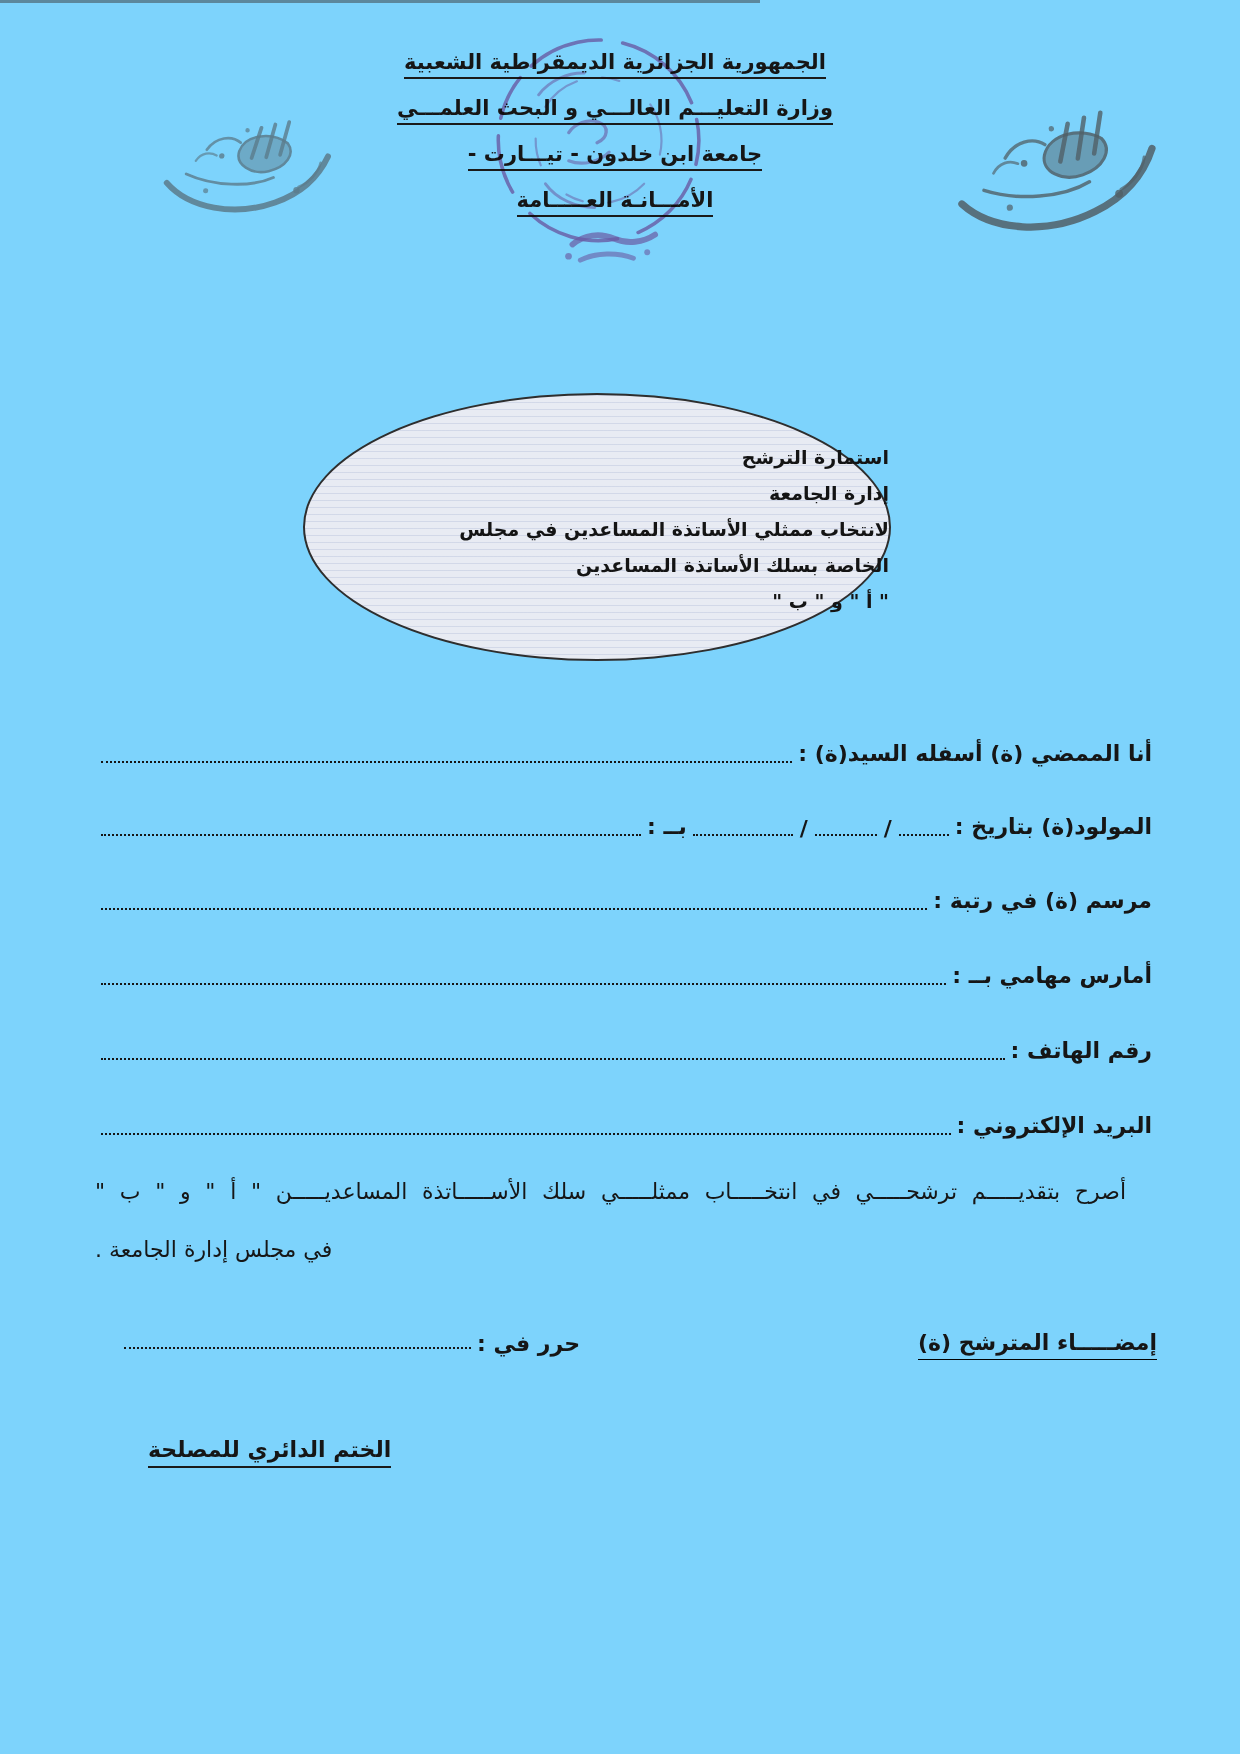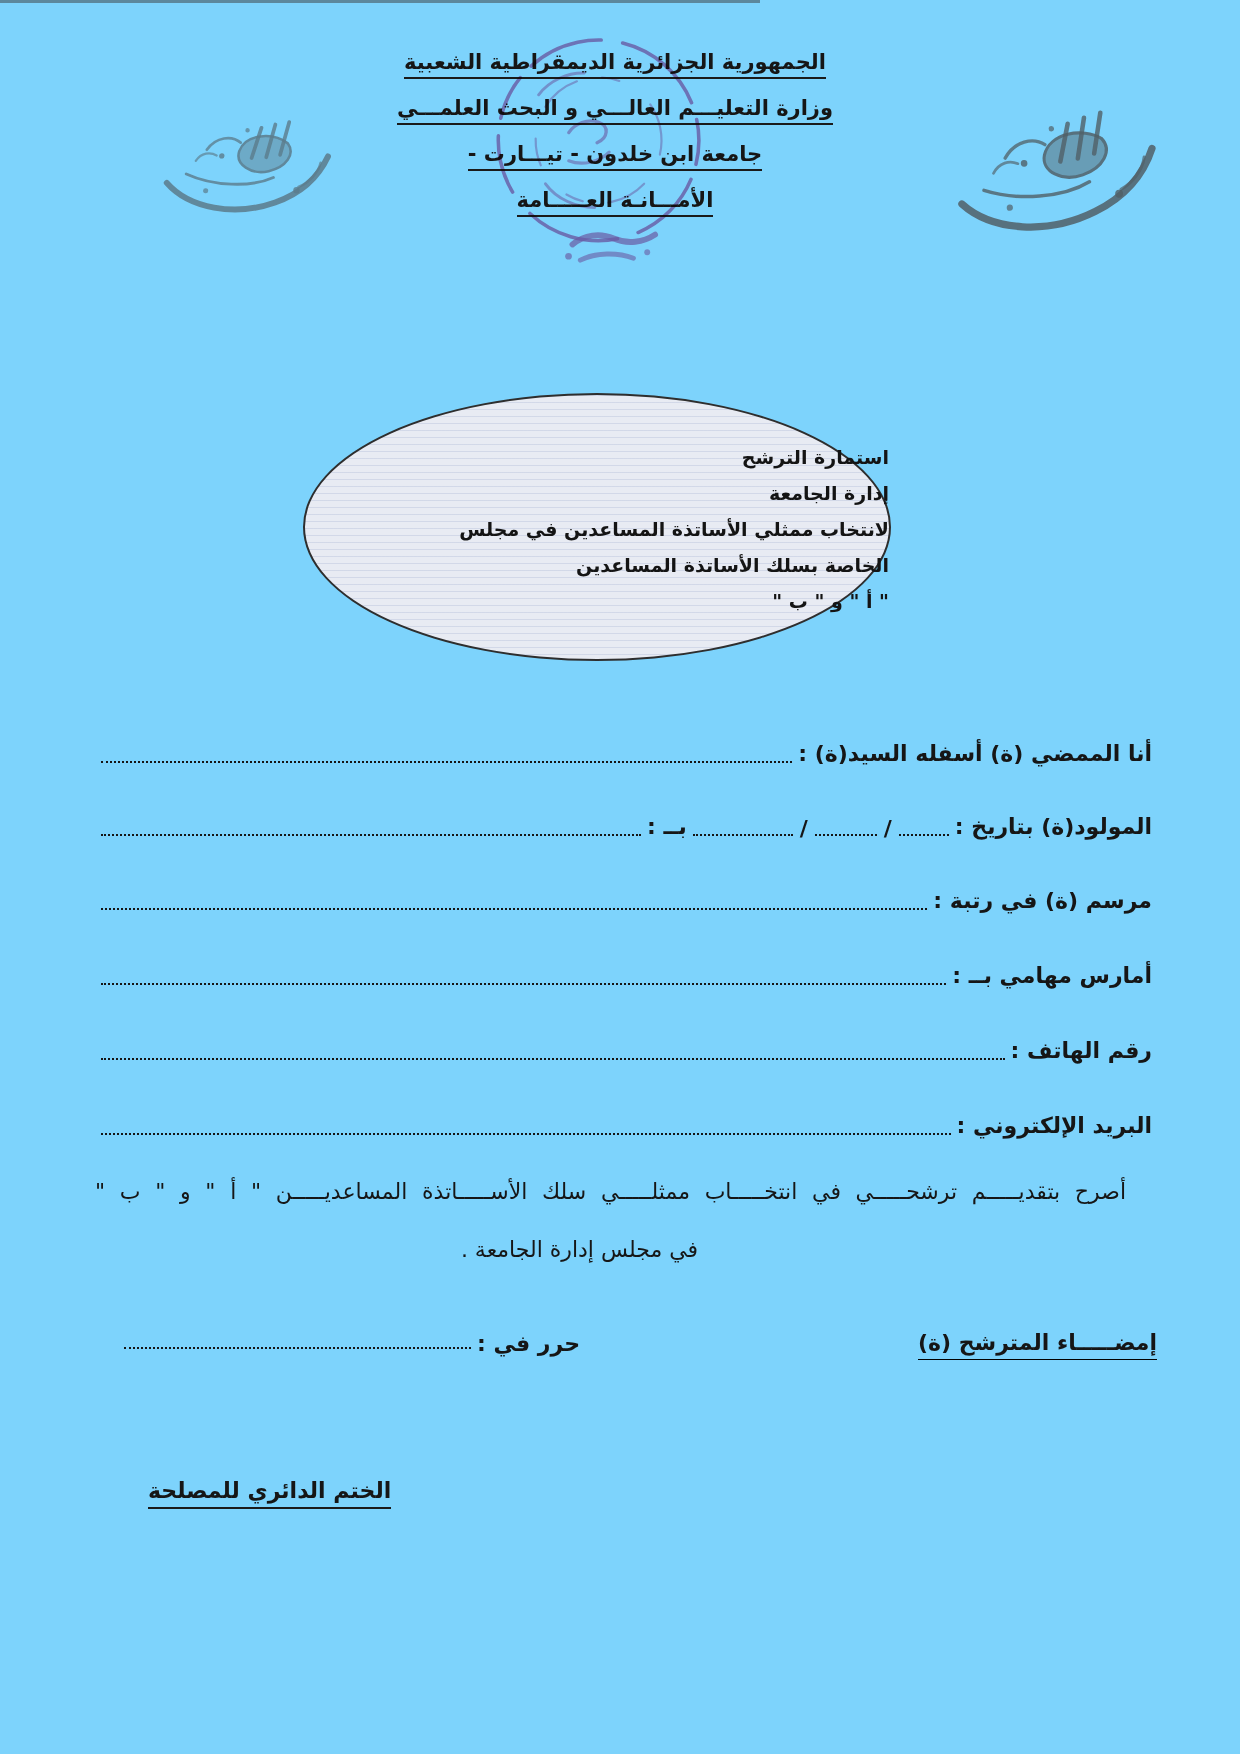--- a/index.html
+++ b/index.html
@@ -52,36 +52,36 @@
   .seg1{width:50px;}.seg2{width:62px;}.seg3{width:100px;}
   .sep{margin:0 1px 2px 1px;}
   .r1{top:726px;} .r2{top:799px;} .r3{top:873px;} .r4{top:948px;} .r5{top:1023px;} .r6{top:1098px;}
 
   
   .declaration{
     position:absolute;left:95px;width:1057px;top:1163px;
     direction:rtl;font-size:22px;font-weight:normal;line-height:58px;
   }
   .decl-1{text-align:justify;text-align-last:justify;padding-right:26px;}
-  .decl-2{text-align:center;padding-right:88px;}
+  .decl-2{text-align:left;padding-right:88px;}
 
   
   .sig-label{
     position:absolute;right:83px;top:1330px;direction:rtl;
     font-size:22px;font-weight:bold;
   }
   .sig-label span{border-bottom:1px solid #000000;padding-bottom:4px;}
   .issued{
     position:absolute;left:118px;top:1331px;width:462px;
     display:flex;align-items:flex-end;direction:rtl;
     font-size:22px;font-weight:bold;justify-content:flex-end;
   }
   .service-stamp-label{
     position:absolute;left:148px;top:1437px;direction:rtl;
-    font-size:22px;font-weight:bold;margin-top:41px;
+    font-size:22px;font-weight:bold;
   }
   .service-stamp-label span{border-bottom:2.5px solid #1a1a1a;padding-bottom:4px;}
 </style>
 </head>
 <body>
 
 <div class="page">
 
   <div class="scan-edge"></div>
 

